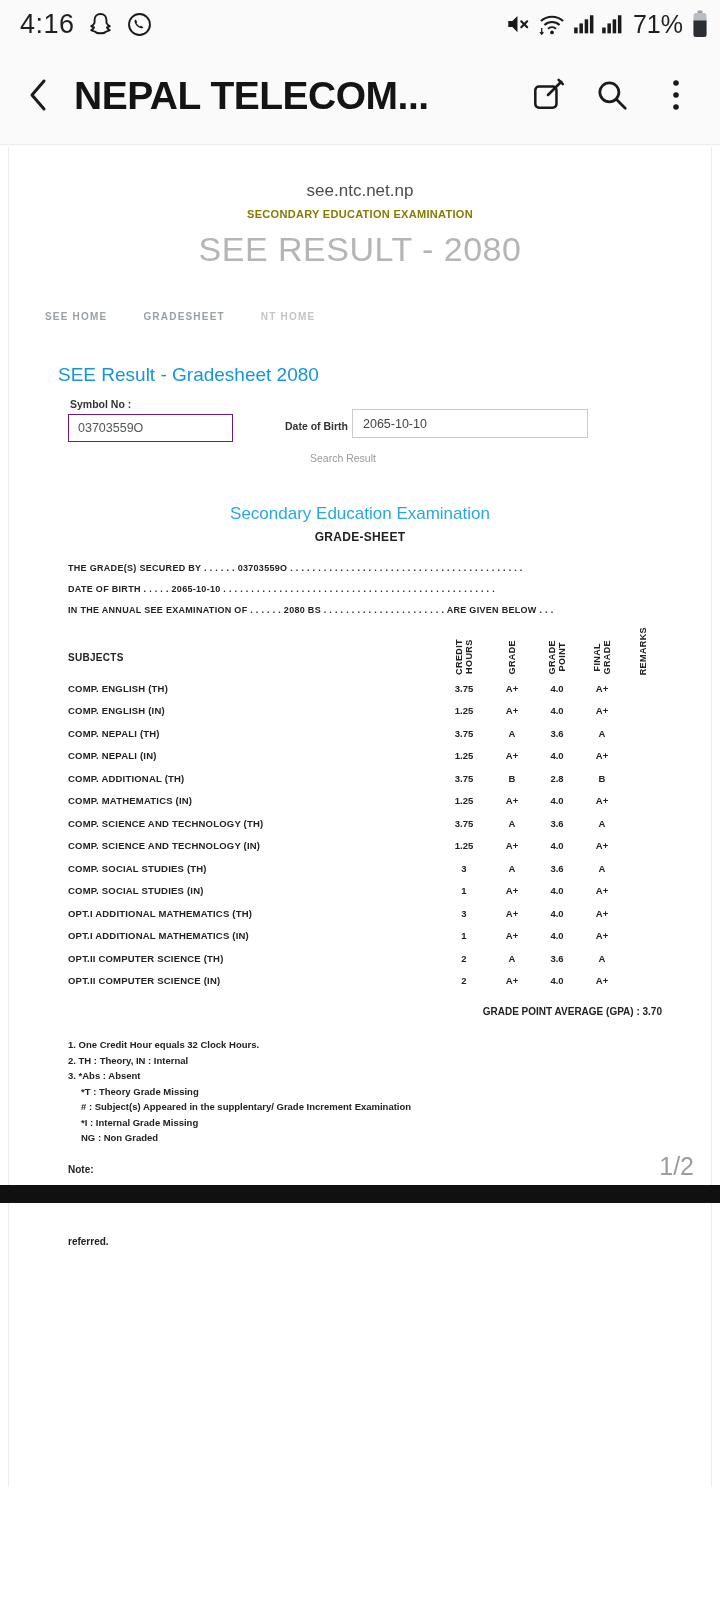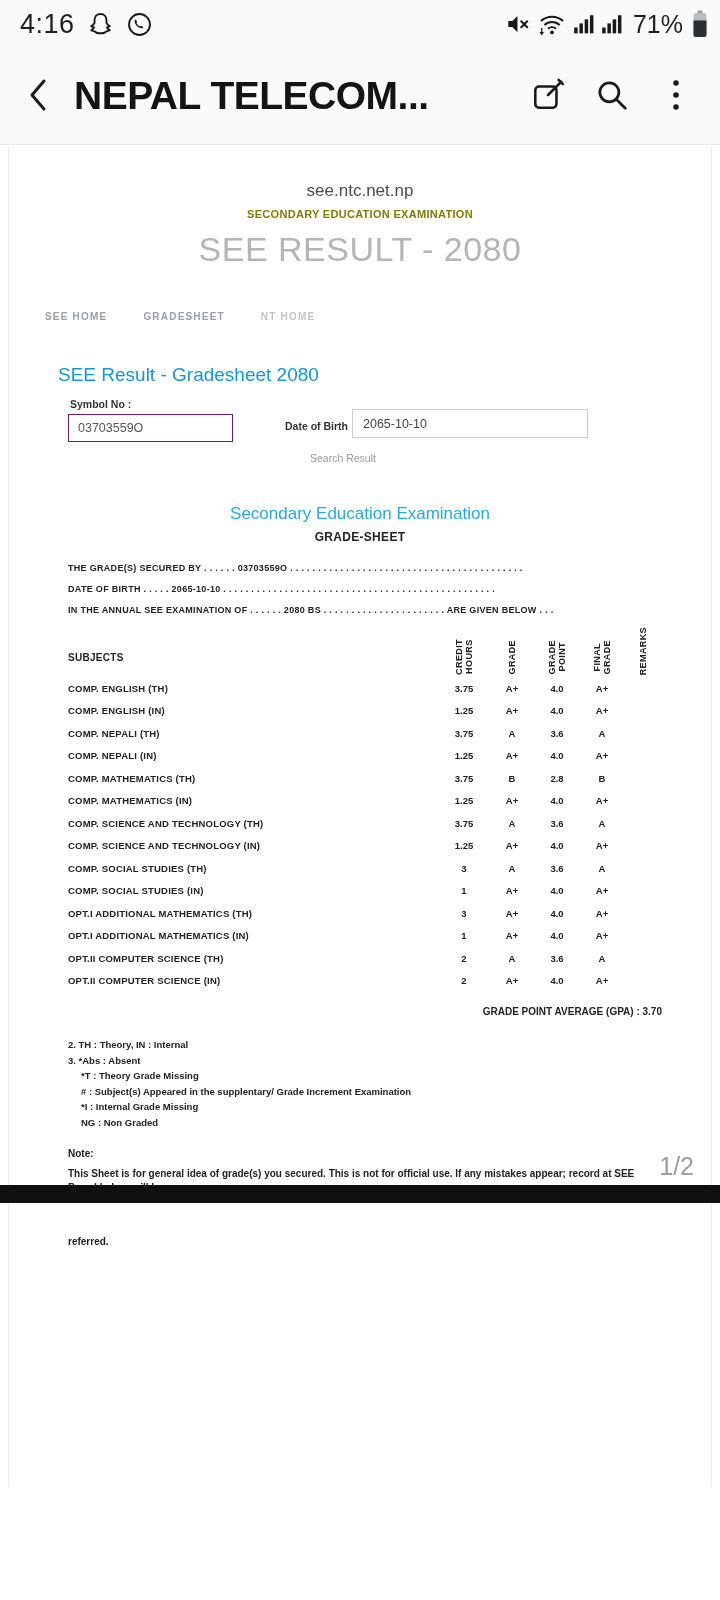--- a/index.html
+++ b/index.html
@@ -254,21 +254,21 @@
         </tr>
         <tr>
           <td class="subj">COMP. NEPALI (IN)</td>
           <td class="num">1.25</td>
           <td class="num">A+</td>
           <td class="num">4.0</td>
           <td class="num">A+</td>
           <td class="num"></td>
         </tr>
         <tr>
-          <td class="subj">COMP. MATHEMATICS (TH)</td>
+          <td class="subj">COMP. ADDITIONAL (TH)</td>
           <td class="num">3.75</td>
           <td class="num">B</td>
           <td class="num">2.8</td>
           <td class="num">B</td>
           <td class="num"></td>
         </tr>
         <tr>
           <td class="subj">COMP. MATHEMATICS (IN)</td>
           <td class="num">1.25</td>
           <td class="num">A+</td>
@@ -339,20 +339,21 @@
           <td class="num">4.0</td>
           <td class="num">A+</td>
           <td class="num"></td>
         </tr>
       </tbody>
   </table>
 
   <div class="gpa-line">GRADE POINT AVERAGE (GPA) : 3.70</div>
 
   <div class="footnotes">
+      <div class="fn">1. One Credit Hour equals 32 Clock Hours.</div>
       <div class="fn">2. TH : Theory, IN : Internal</div>
       <div class="fn">3. *Abs : Absent</div>
       <div class="fn indent">*T : Theory Grade Missing</div>
       <div class="fn indent"># : Subject(s) Appeared in the supplentary/ Grade Increment Examination</div>
       <div class="fn indent">*I : Internal Grade Missing</div>
       <div class="fn indent">NG : Non Graded</div>
     </div>
 
   <div class="note-label">Note:</div>
   <div class="note-text">This Sheet is for general idea of grade(s) you secured. This is not for official use. If any mistakes appear; record at SEE Board ledger will be</div>

